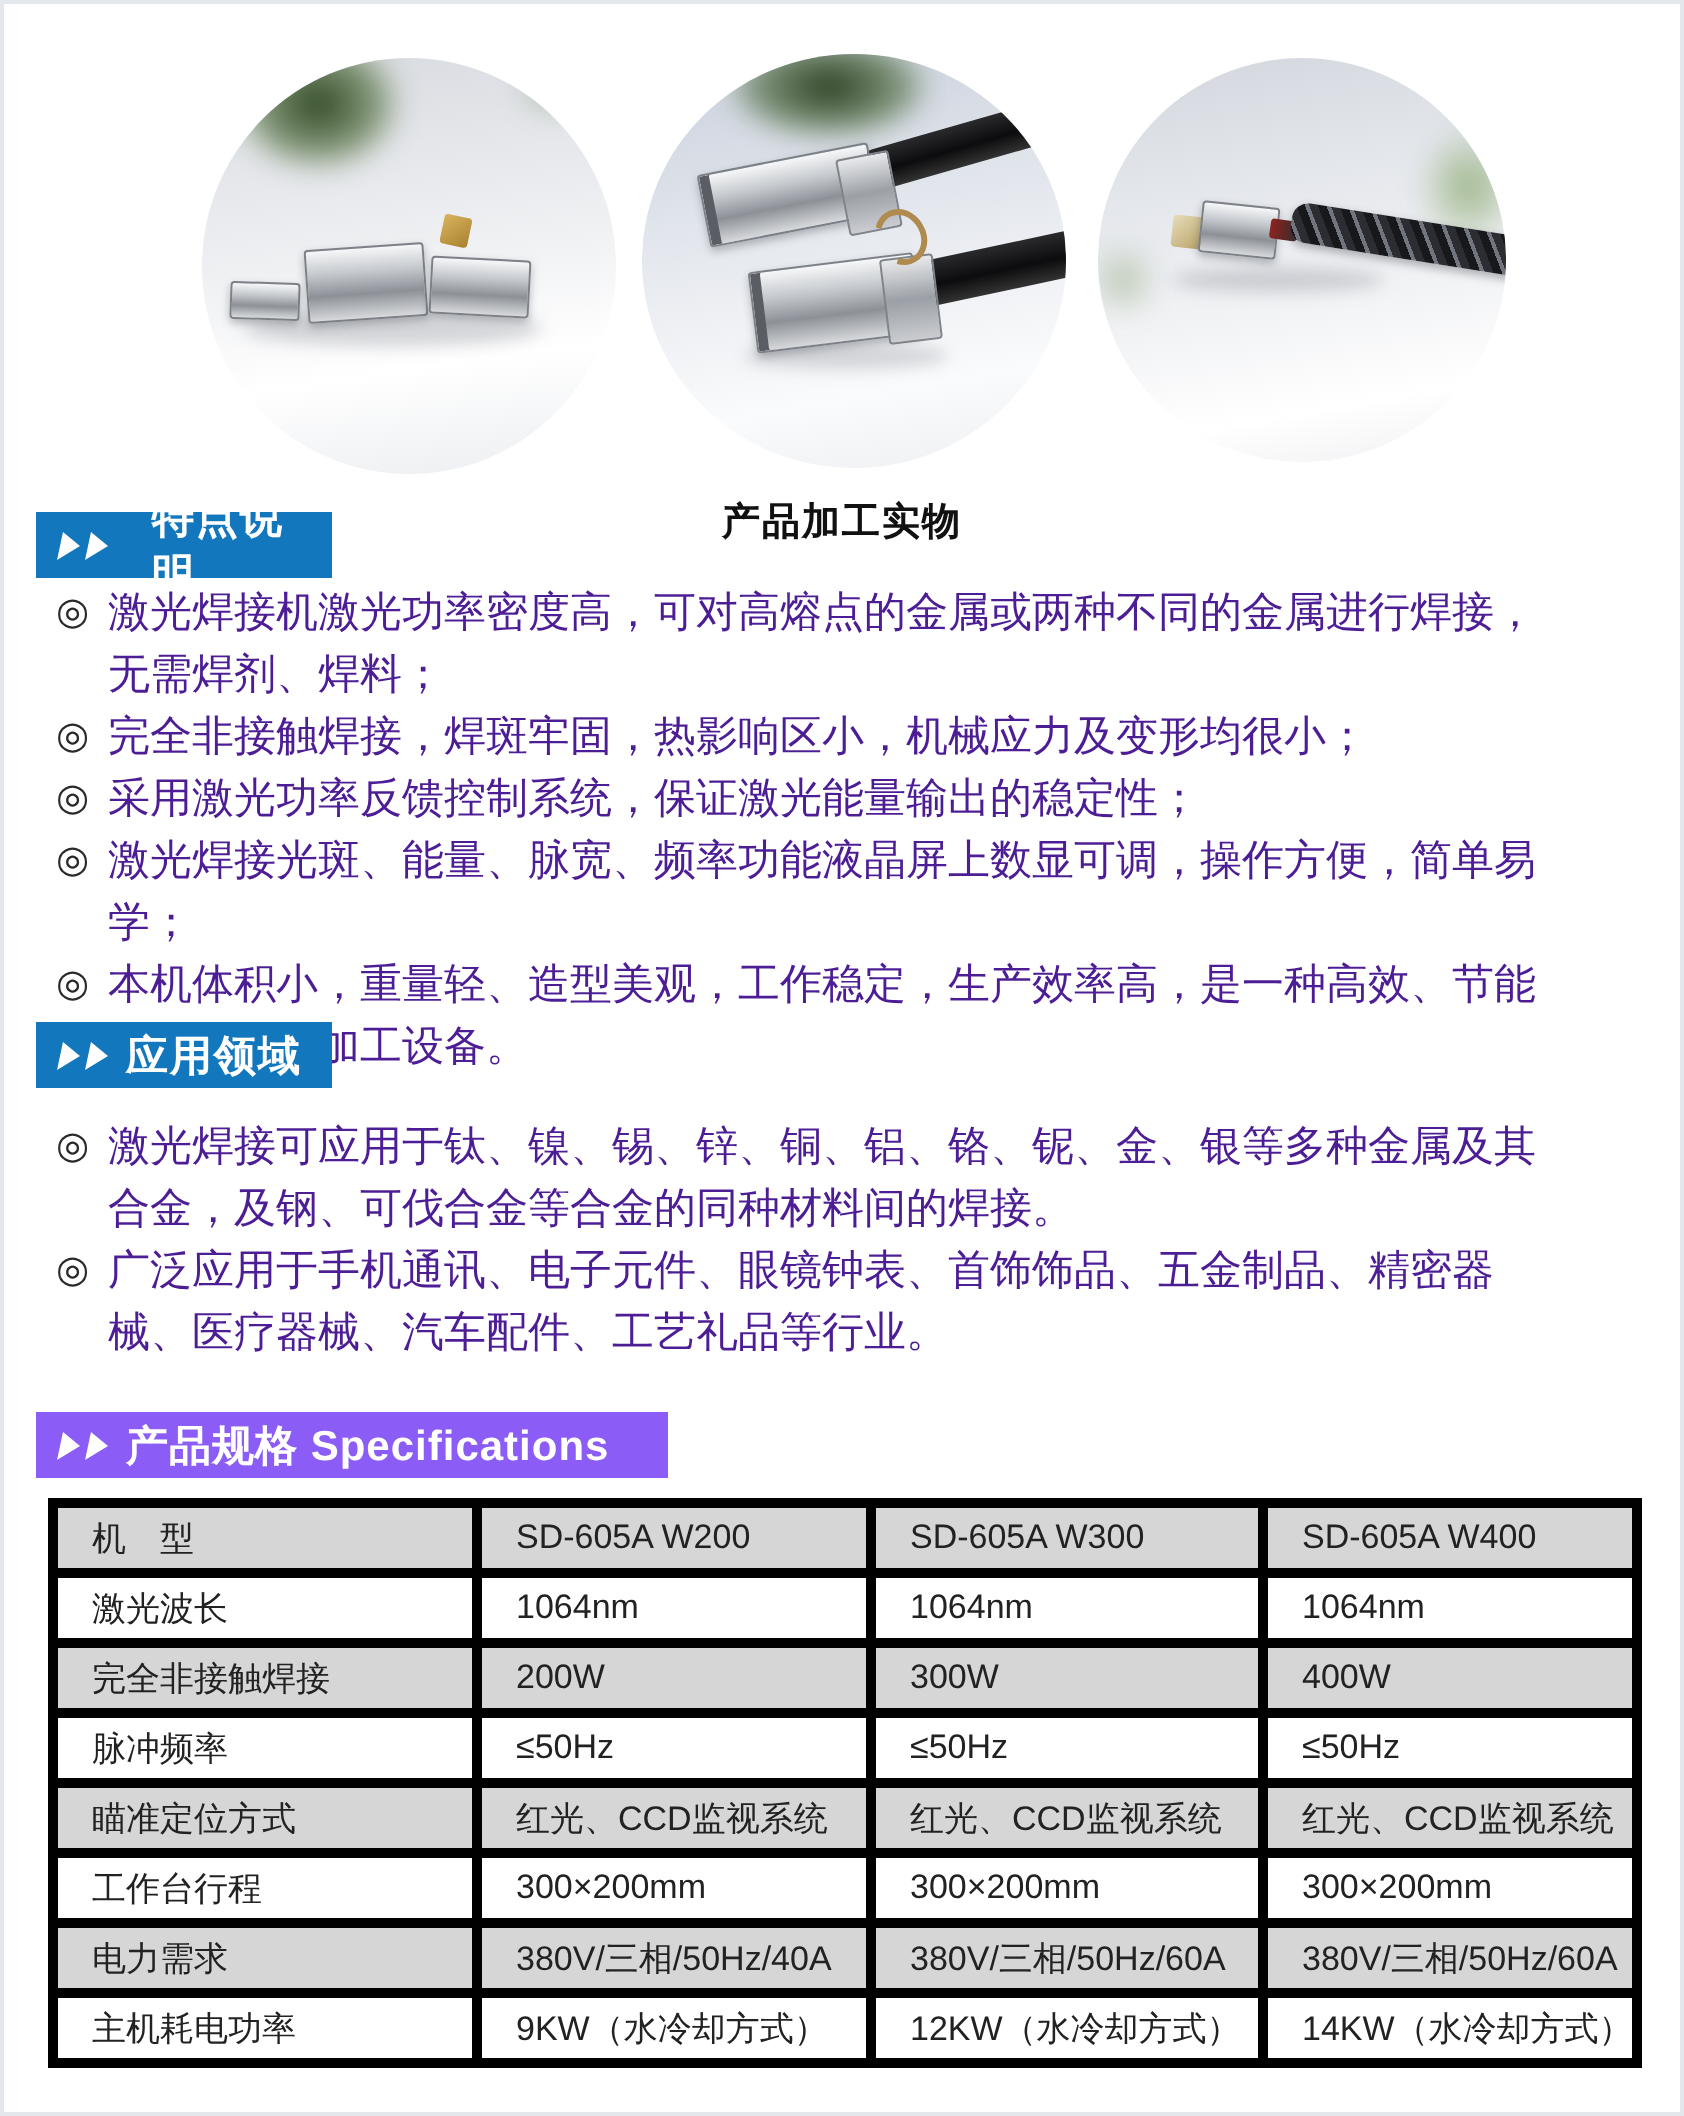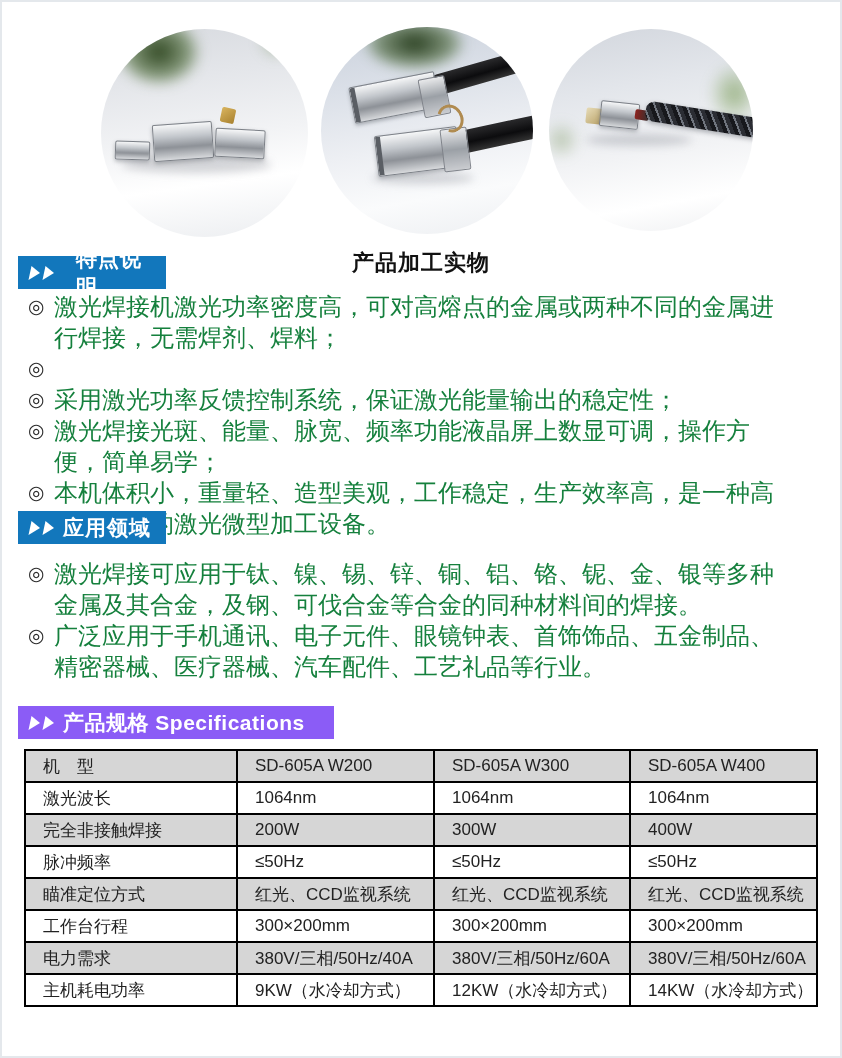--- a/index.html
+++ b/index.html
@@ -48,42 +48,42 @@
   .c3shadow{left:18%;top:52%;width:52%;height:6%;}
   .c3tip{position:absolute;left:18%;top:39%;width:8%;height:8%;background:linear-gradient(135deg,#e7dcb8,#b9a268);border-radius:2px;transform:rotate(6deg);}
   .c3body{left:25%;top:36%;width:18%;height:12%;transform:rotate(6deg);}
   .c3wires{position:absolute;left:42%;top:40%;width:7%;height:5%;background:linear-gradient(90deg,#8c2420,#3a2a28);transform:rotate(8deg);border-radius:2px;}
   .c3braid{position:absolute;left:47%;top:40%;width:60%;height:10%;border-radius:8px;transform:rotate(9deg);
            background:repeating-linear-gradient(60deg,#17181c 0 4px,#70757e 4px 6px,#2b2d33 6px 10px);
            box-shadow:0 2px 5px rgba(60,65,75,.4);}
 
   
   .caption{position:absolute;left:0;right:0;top:246px;text-align:center;
-           font-size:22px;font-weight:bold;color:#111;letter-spacing:1px;}
+           font-size:19px;font-weight:bold;color:#111;letter-spacing:1px;}
 
   
   .hdr{position:absolute;display:flex;align-items:center;height:33px;box-sizing:border-box;
        padding:0 10px 0 12px;color:#fff;font-weight:bold;font-size:21px;letter-spacing:1px;background:#1277bc;}
   .hdr-features{left:16px;top:254px;width:148px;}
   .hdr-apps{left:16px;top:509px;width:148px;}
   .hdr-specs{left:16px;top:704px;width:316px;letter-spacing:0.5px;}
   .chev{display:inline-flex;gap:4px;margin-right:9px;transform:skewX(-12deg);flex:none;}
   .chev i{display:block;width:0;height:0;border-left:10px solid #fff;border-top:7px solid transparent;border-bottom:7px solid transparent;}
 
   
   .list{position:absolute;left:26px;width:786px;}
   .list-features{top:289px;}
   .list-apps{top:556px;}
   .bullet{display:flex;align-items:flex-start;}
   .mark{width:26px;flex:none;font-size:19px;line-height:31px;color:#2a2a2a;}
-  .txt{font-size:24px;line-height:31px;color:#15803d;max-width:728px;}
+  .txt{font-size:21px;line-height:31px;color:#4c1d95;max-width:728px;}
 
   
   .spec{position:absolute;left:22px;top:747px;width:792px;border-collapse:collapse;table-layout:fixed;border:2px solid #45484c;}
-  .spec td{border:2px solid #000000;height:30px;font-size:17px;color:#222;padding:0 4px 0 17px;vertical-align:middle;
+  .spec td{border:5px solid #000000;height:30px;font-size:17px;color:#222;padding:0 4px 0 17px;vertical-align:middle;
            white-space:nowrap;overflow:hidden;}
 </style>
 </head>
 <body>
 
 <div class="page">
 
   <div class="photo photo1">
     <div class="bg"></div>
     <div class="leaf leafA"></div>
@@ -128,20 +128,21 @@
       </span>
     <span>特点说明</span>
   </div>
   <div class="list list-features">
     <div class="bullet">
       <span class="mark">◎</span>
       <span class="txt">激光焊接机激光功率密度高，可对高熔点的金属或两种不同的金属进行焊接，无需焊剂、焊料；</span>
     </div>
     <div class="bullet">
       <span class="mark">◎</span>
+      <span class="txt">完全非接触焊接，焊斑牢固，热影响区小，机械应力及变形均很小；</span>
     </div>
     <div class="bullet">
       <span class="mark">◎</span>
       <span class="txt">采用激光功率反馈控制系统，保证激光能量输出的稳定性；</span>
     </div>
     <div class="bullet">
       <span class="mark">◎</span>
       <span class="txt">激光焊接光斑、能量、脉宽、频率功能液晶屏上数显可调，操作方便，简单易学；</span>
     </div>
     <div class="bullet">

